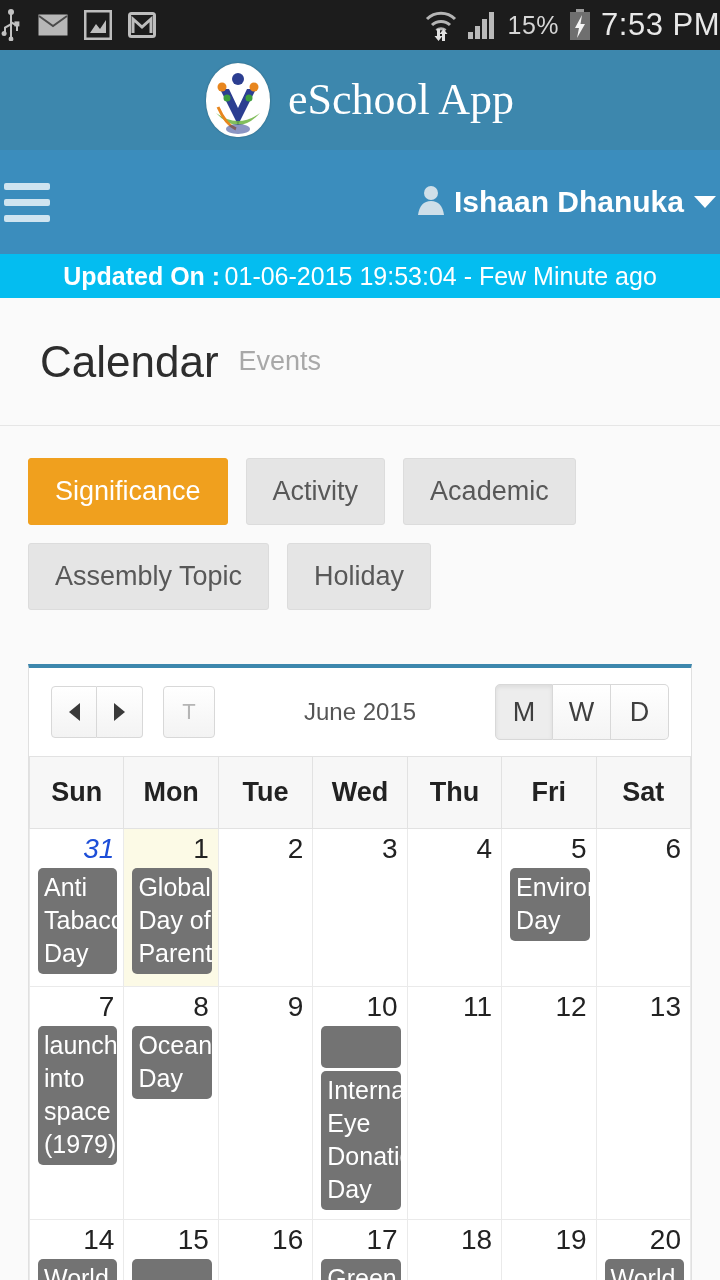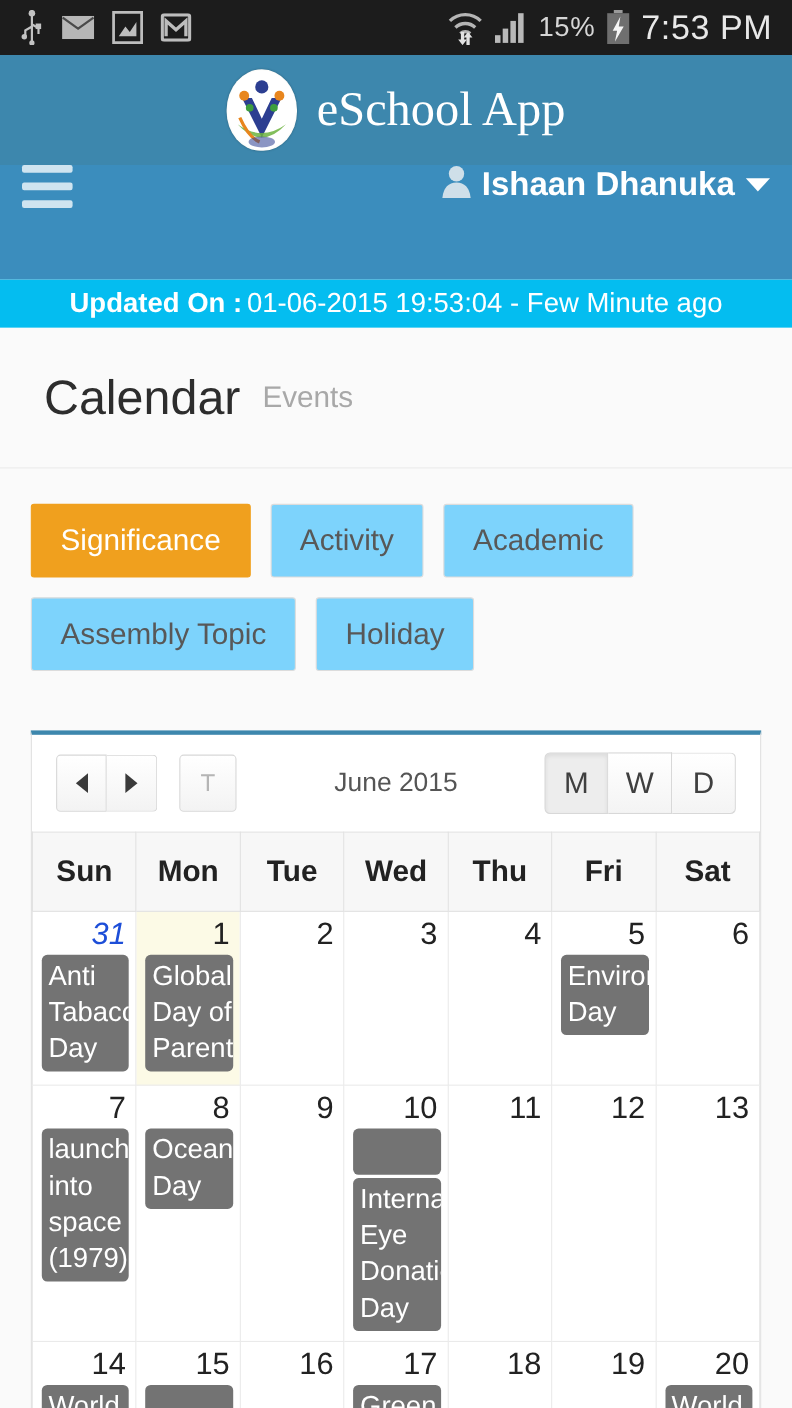--- a/index.html
+++ b/index.html
@@ -8,21 +8,21 @@
     background: #ffffff;
     font-family: "Liberation Sans", sans-serif;
     overflow: hidden;
   }
 
   
   .statusbar {
     height: 50px; width: 100%;
     background: #1c1c1c;
     display: flex; align-items: center;
-    padding: 0 18px;
+    padding: 0 0;
     color: #c8c8c8;
   }
   .sb-left { display: flex; align-items: center; gap: 16px; }
   .sb-right { margin-left: auto; display: flex; align-items: center; gap: 10px; }
   .sb-icon { display: inline-flex; align-items: center; justify-content: center; }
   .sb-batt-pct { font-size: 25px; color: #d5d5d5; letter-spacing: .5px; }
   .sb-clock { font-size: 31px; color: #e8e8e8; letter-spacing: .5px; }
 
   
   .brandbar {
@@ -44,22 +44,22 @@
     font-family: "Liberation Serif", serif;
     font-size: 44px;
     line-height: 1;
   }
 
   
   .userbar {
     height: 104px; width: 100%;
     background: #3b8dbd;
     position: relative;
-    display: flex; 
-    padding: 0 20px;
+    display: flex; align-items: center;
+    padding: 0 4px;
   }
   .hamburger { width: 46px; display: flex; flex-direction: column; gap: 9px; cursor: pointer; }
   .hamburger span { display: block; height: 7px; border-radius: 2px; background: #cfe4f0; }
   .user-block {
     margin-left: auto; text-align: right;
     display: flex; flex-direction: column; align-items: flex-end; gap: 4px;
   }
   .user-name-row { display: flex; align-items: center; gap: 10px; }
   .user-name { color: #ffffff; font-size: 30px; font-weight: bold; }
   .caret { width: 0; height: 0; border-left: 11px solid transparent; border-right: 11px solid transparent; border-top: 12px solid #ffffff; }
@@ -87,21 +87,21 @@
   .page-sub { font-size: 27px; color: #a8a8a8; }
 
   
   .filters {
     padding: 32px 28px 0 28px;
     background: #fafafa;
     display: flex; flex-wrap: wrap; gap: 18px;
   }
   .chip {
     border: 1px solid #dcdcdc;
-    background: #7dd3fc;
+    background: #e5e5e5;
     color: #585858;
     font-size: 27px;
     padding: 17px 26px;
     border-radius: 3px;
     cursor: pointer;
     white-space: nowrap;
   }
   .chip.active { background: #f0a01e; border-color: #f0a01e; color: #ffffff; }
 
   

